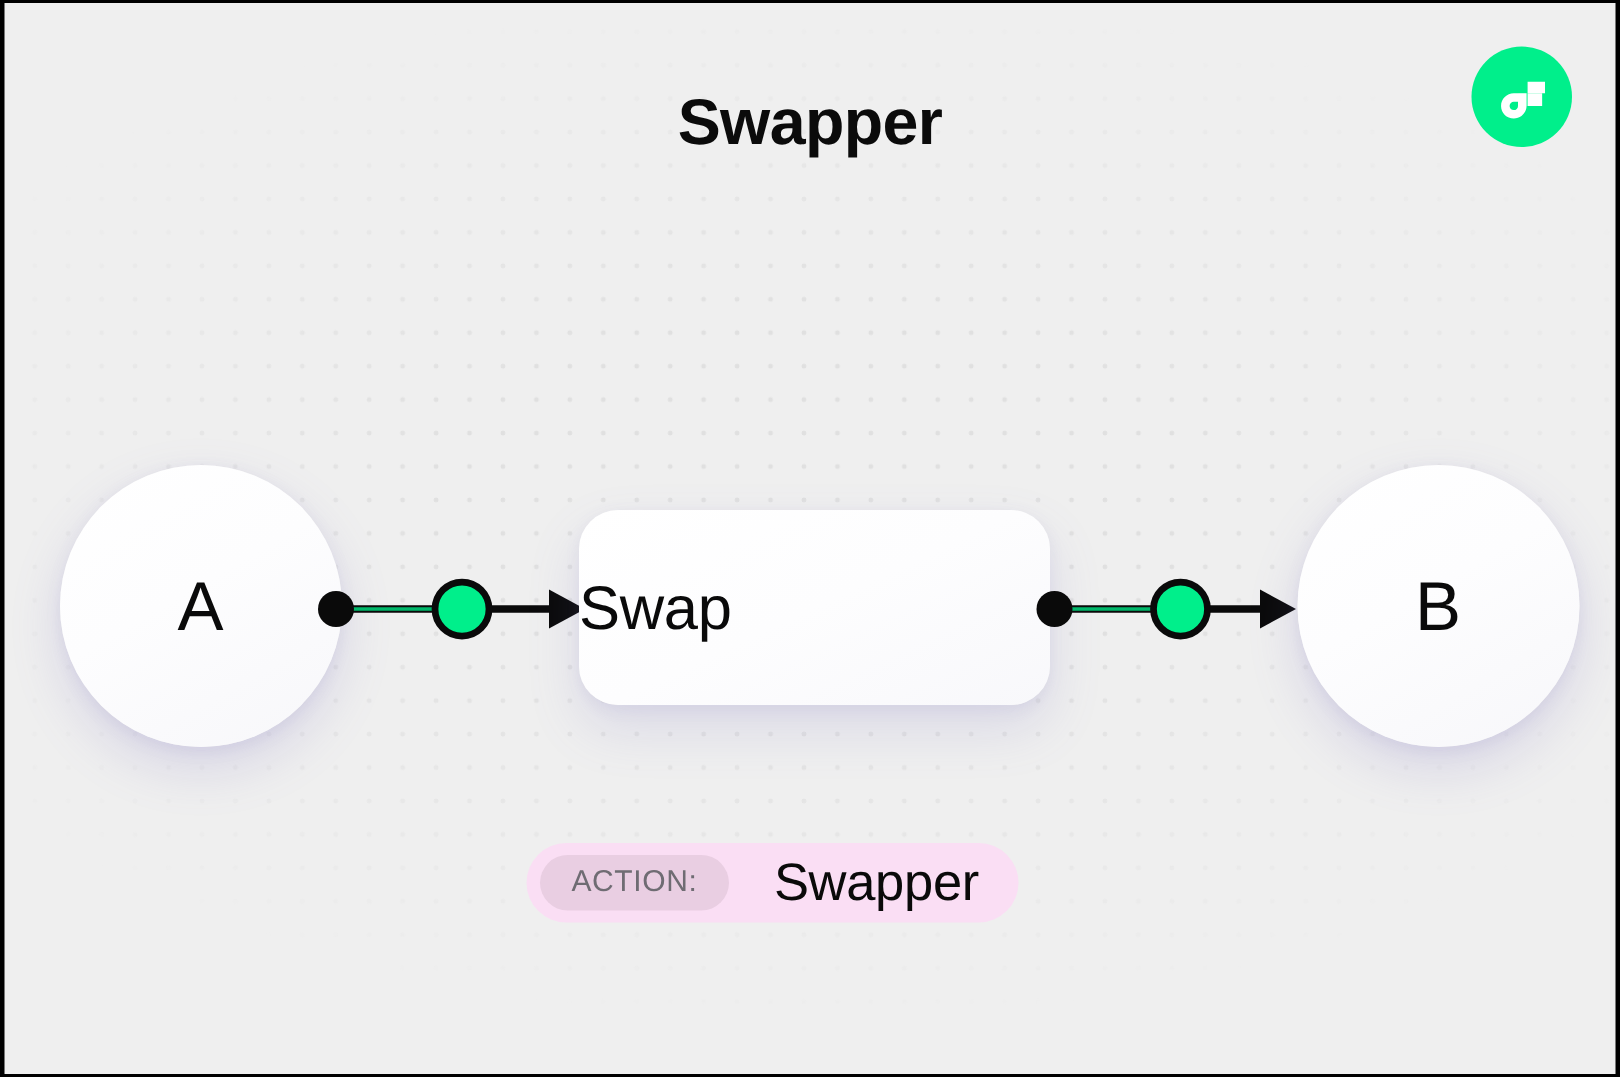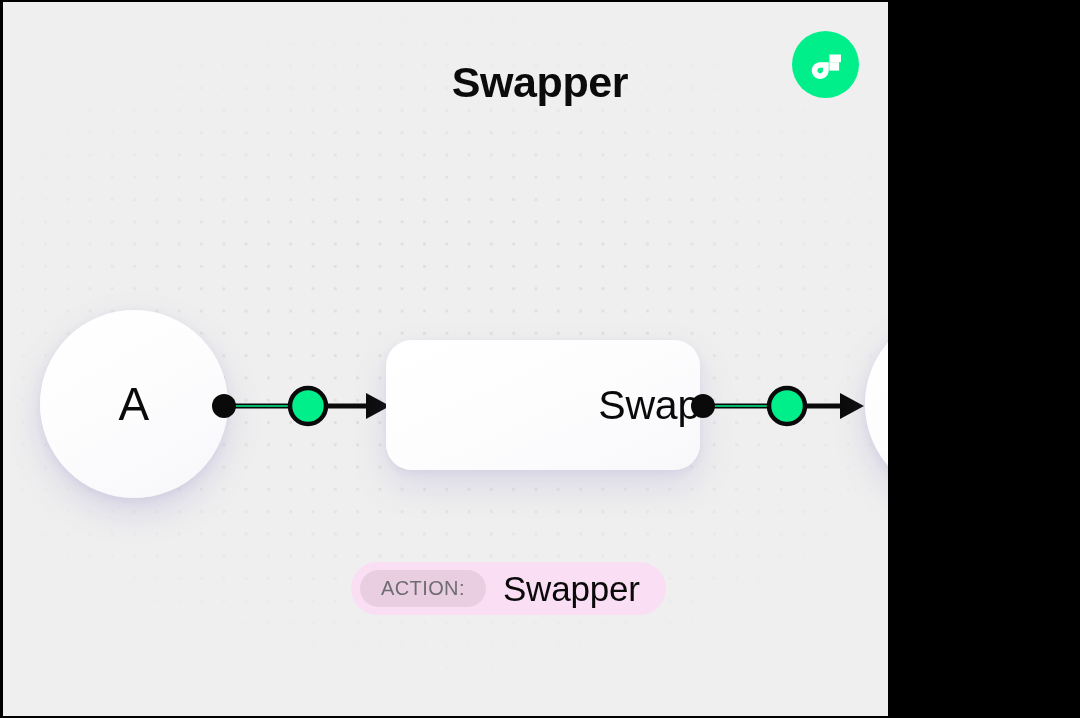--- a/index.html
+++ b/index.html
@@ -11,21 +11,21 @@
     width: 1080px;
     height: 718px;
     overflow: hidden;
     font-family: "Liberation Sans", sans-serif;
   }
 
   #canvas {
     position: absolute;
     left: 3px;
     top: 2px;
-    width: 885px;
+    width: 1074px;
     height: 714px;
     background: #efefef;
     overflow: hidden;
   }
 
   
   #dotgrid {
     position: absolute;
     left: 0; top: 0;
     width: 100%; height: 100%;
@@ -103,21 +103,21 @@
     left: 383px;
     top: 338px;
     width: 314px;
     height: 130px;
     border-radius: 26px;
     background: linear-gradient(155deg, #ffffff 0%, #fdfdfe 50%, #f8f8fb 100%);
     box-shadow: 0 16px 34px rgba(120,110,190,0.17),
                 0 3px 10px rgba(120,110,190,0.09);
     display: flex;
     align-items: center;
-    justify-content: flex-end;
+    justify-content: flex-start;
     font-size: 41px;
     font-weight: 400;
     color: #0a0a0a;
     letter-spacing: -0.2px;
   }
 
   
   .connector { position: absolute; top: 378px; height: 52px; }
   #connector-left  { left: 203px; width: 190px; }
   #connector-right { left: 687px; width: 178px; }
@@ -127,21 +127,21 @@
   #action-badge {
     position: absolute;
     left: 348px;
     top: 560px;
     height: 53px;
     padding: 0 26px 0 9px;
     border-radius: 27px;
     background: #fadef4;
     display: flex;
     align-items: center;
-    gap: 17px;
+    gap: 30px;
   }
   #action-chip {
     height: 37px;
     padding: 0 21px;
     border-radius: 19px;
     background: #e9cee2;
     display: flex;
     align-items: center;
     font-size: 20px;
     font-weight: 400;

